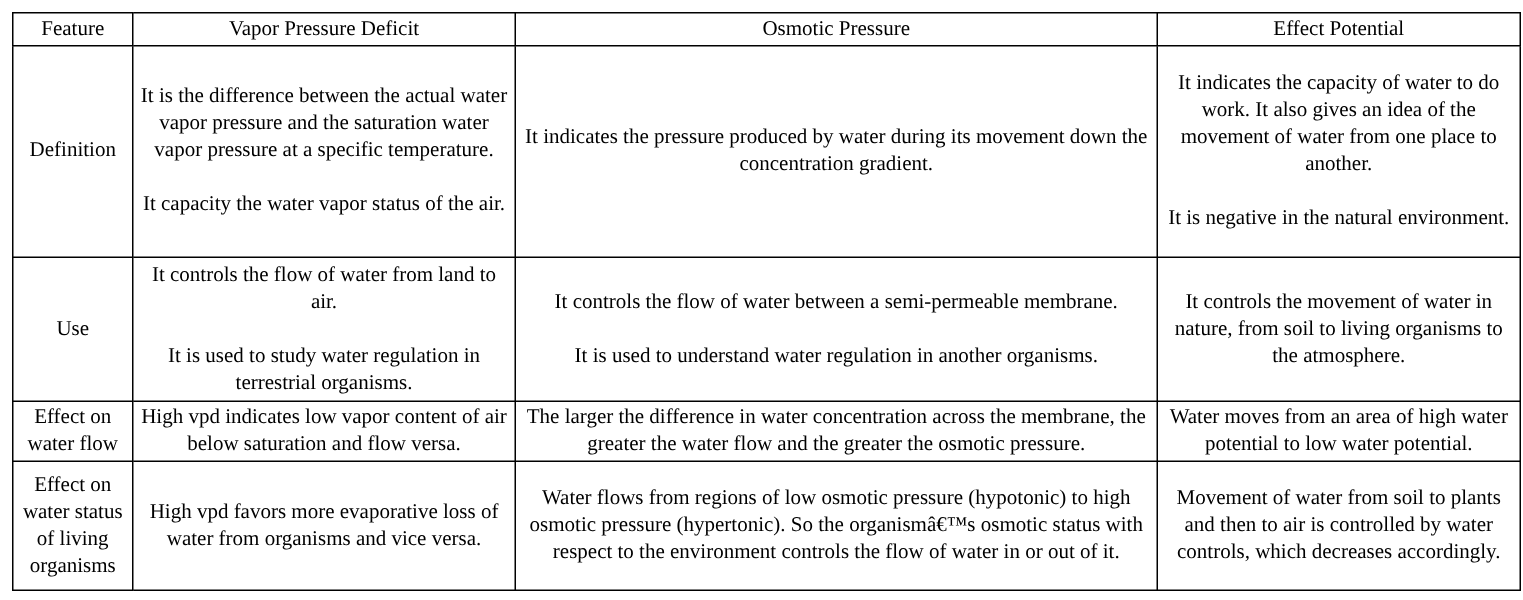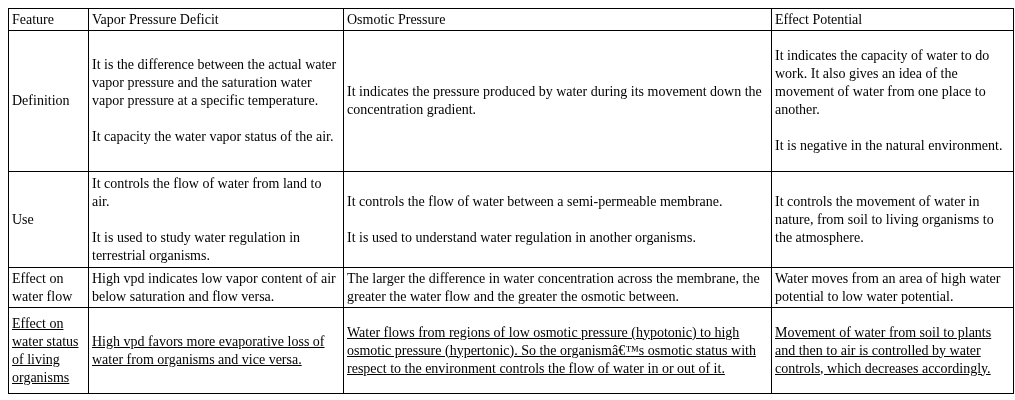--- a/index.html
+++ b/index.html
@@ -19,30 +19,30 @@
     border-collapse: collapse;
     table-layout: fixed;
     margin: 8px 0 0 8px;
     width: 1005px;
     font-size: 14px;
     line-height: 18px;
   }
   table.cmp th, table.cmp td {
     border: 1px solid #000000;
     font-weight: normal;
-    text-align: left;
+    text-align: center;
     vertical-align: middle;
     padding: 1px 3px;
     overflow: hidden;
   }
   tr.r-header  { height: 22px; }
   tr.r-def     { height: 141px; }
   tr.r-use     { height: 96px; }
   tr.r-flow    { height: 40px; }
-  tr.r-status  { height: 86px; text-decoration: underline; }
+  tr.r-status  { height: 86px; }
   td p { margin: 0; }
   td p + p { margin-top: 18px; }
 </style>
 </head>
 <body>
 
 <div class="page">
   <table class="cmp">
     <colgroup>
       <col style="width:80px">
@@ -86,21 +86,21 @@
         <td>
           <p>It controls the movement of water in nature, from soil to living organisms to the atmosphere.</p>
         </td>
       </tr>
       <tr class="r-flow">
         <td>Effect on water flow</td>
         <td>
           <p>High vpd indicates low vapor content of air below saturation and flow versa.</p>
         </td>
         <td>
-          <p>The larger the difference in water concentration across the membrane, the greater the water flow and the greater the osmotic between.</p>
+          <p>The larger the difference in water concentration across the membrane, the greater the water flow and the greater the osmotic pressure.</p>
         </td>
         <td>
           <p>Water moves from an area of high water potential to low water potential.</p>
         </td>
       </tr>
       <tr class="r-status">
         <td>Effect on water status of living organisms</td>
         <td>
           <p>High vpd favors more evaporative loss of water from organisms and vice versa.</p>
         </td>

